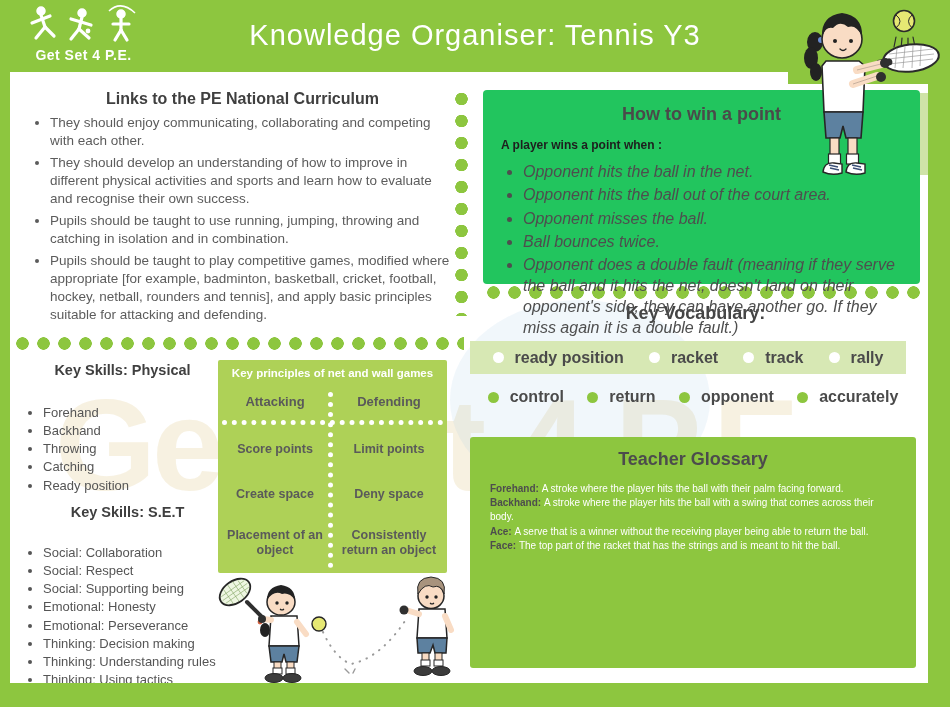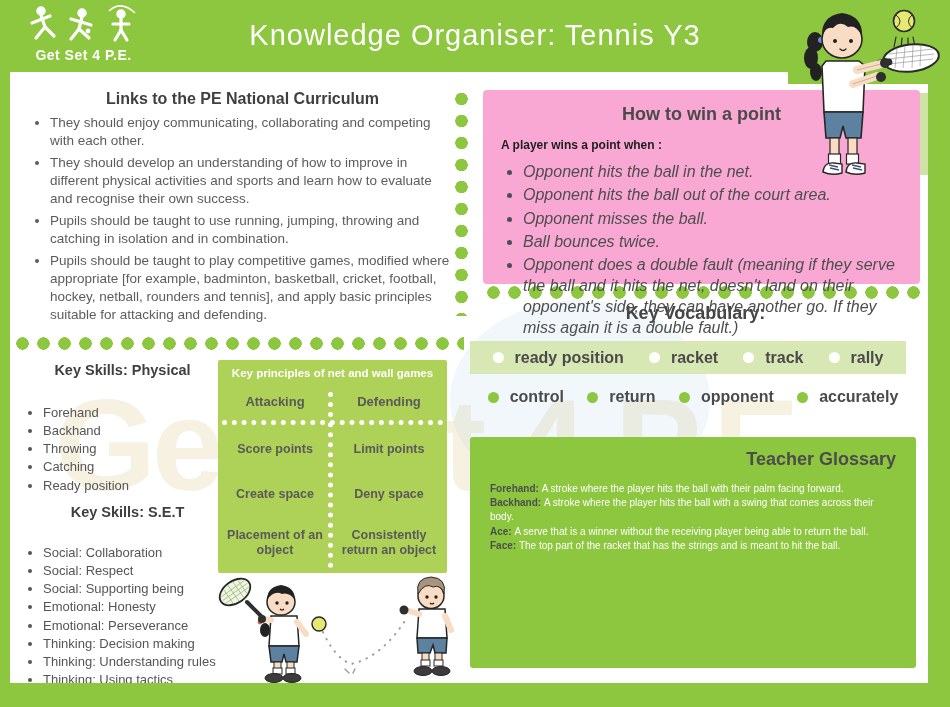--- a/index.html
+++ b/index.html
@@ -63,42 +63,42 @@
   .p-divider-v { position:absolute; left:110px; top:32px; height:176px; width:0;
     border-left:5px dotted #ffffff; }
   .p-divider-h { position:absolute; left:4px; top:60px; width:221px; height:0;
     border-top:5px dotted #ffffff; }
   .p-row { position:absolute; left:0; width:263px; display:flex; }
   .p-cell { width:114px; text-align:center; color:#5a5a5a; font-weight:bold; font-size:12.5px; line-height:1.2; padding:0 6px; }
   .p-head { top:34px; } .p-r1 { top:82px; } .p-r2 { top:127px; } .p-r3 { top:168px; }
 
   
   .howto { position:absolute; left:483px; top:90px; width:437px; height:194px;
-    background:#f9a8d4; border-radius:4px; z-index:3; padding:14px 18px 10px 18px; }
+    background:#22c55e; border-radius:4px; z-index:3; padding:14px 18px 10px 18px; }
   .howto h2 { text-align:center; color:#4a4a4a; font-size:18px; font-weight:bold; margin-bottom:13px; }
   .howto .when { color:#1e1e1e; font-size:12px; font-weight:bold; margin-bottom:10px; }
   .howto ul { padding-left:22px; }
   .howto li { color:#4e4e4e; font-size:16px; line-height:1.3; margin-bottom:2.5px;font-style:italic; }
 
   
   .vocab-heading { position:absolute; left:468px; top:303px; width:455px; text-align:center;
     color:#454545; font-size:18px; font-weight:bold; z-index:2; }
   .vocab-row { position:absolute; display:flex; align-items:center; justify-content:space-around;
     list-style:none; z-index:2; }
   .vocab-row li { display:flex; align-items:center; color:#4a4a4a; font-weight:bold; font-size:16px; }
   .vocab-row li::before { content:""; display:inline-block; width:11px; height:11px; border-radius:50%; margin-right:11px; }
   .vocab-row1 { left:470px; top:341px; width:436px; height:33px; background:#d7e8b4; padding:0 10px; }
   .vocab-row1 li::before { background:#ffffff; }
   .vocab-row2 { left:472px; top:382px; width:442px; height:30px; background:transparent; padding:0 4px; }
   .vocab-row2 li::before { background:#8dc63f; }
 
   
   .glossary { position:absolute; left:470px; top:437px; width:446px; height:231px;
     background:#8dc63f; border-radius:3px; z-index:2; padding:12px 20px 10px 20px; }
-  .glossary h2 { text-align:right; color:#4c4c4c; font-size:18px; font-weight:bold; margin-bottom:12px; }
+  .glossary h2 { text-align:center; color:#4c4c4c; font-size:18px; font-weight:bold; margin-bottom:12px; }
   .glossary ul { list-style:none; }
   .glossary li { color:#ffffff; font-size:10px; line-height:1.42; }
   .glossary li b { color:#4d4d4d; }
 
   
   .kids-illustration { position:absolute; left:213px; top:570px; width:258px; height:113px; z-index:3; }
 </style>
 </head>
 <body>
 

